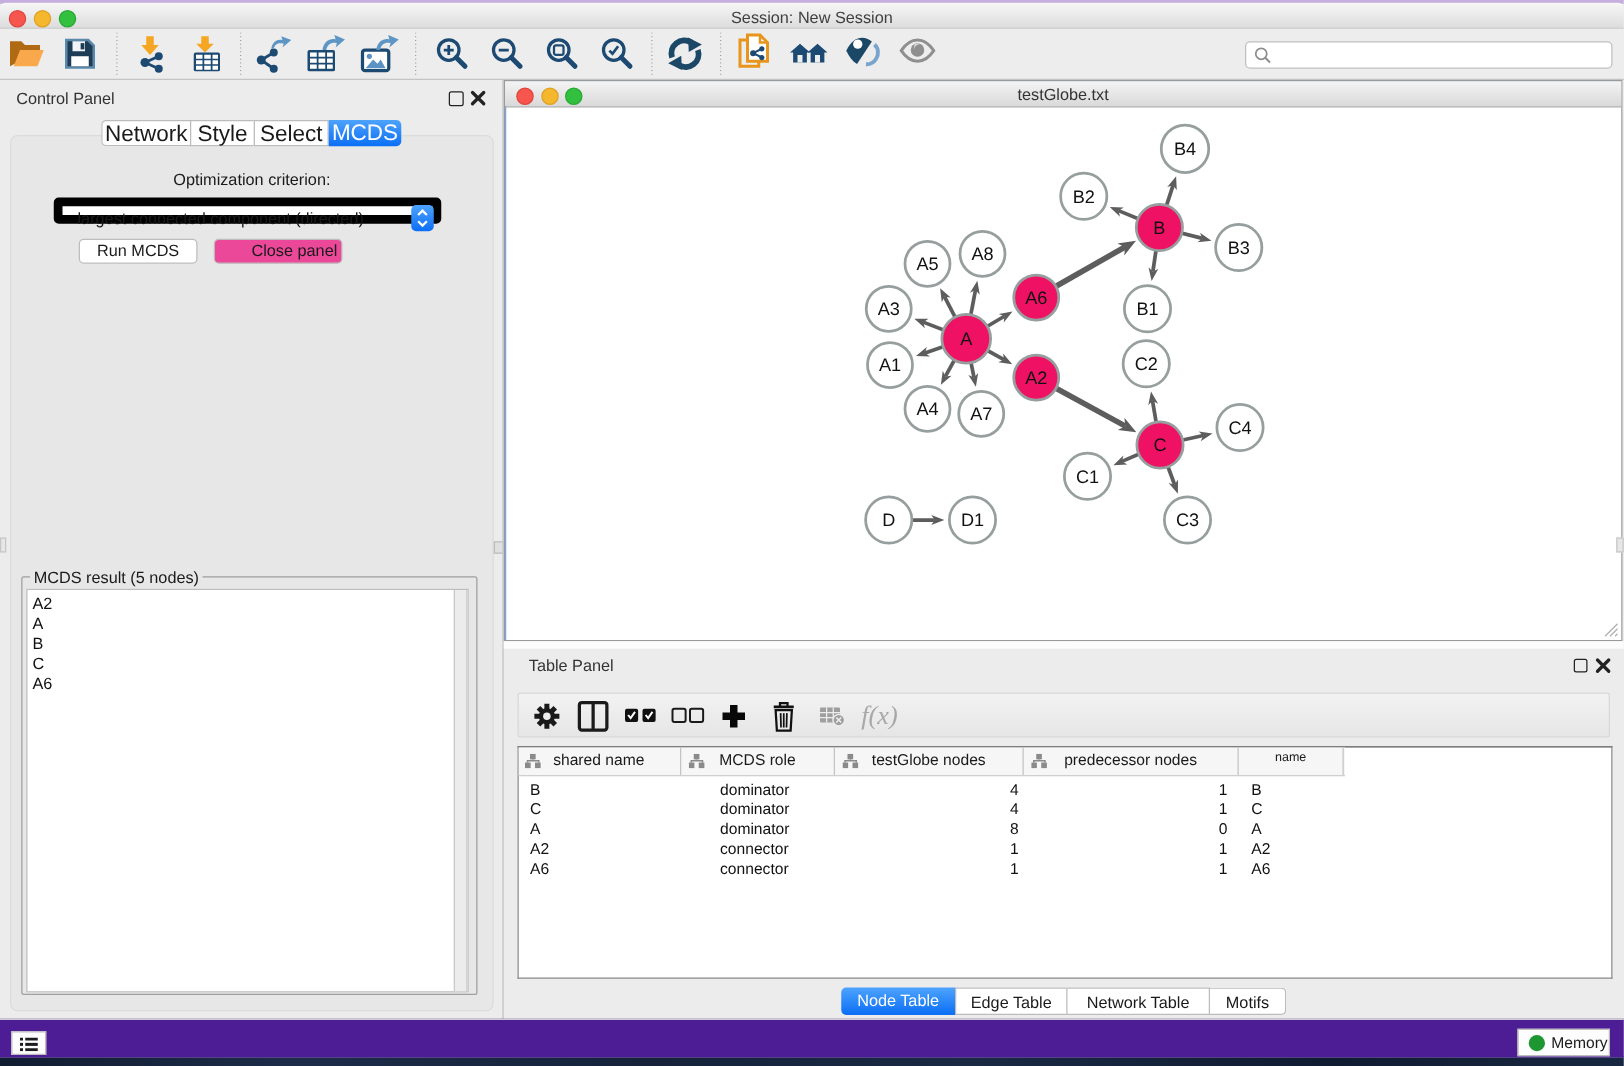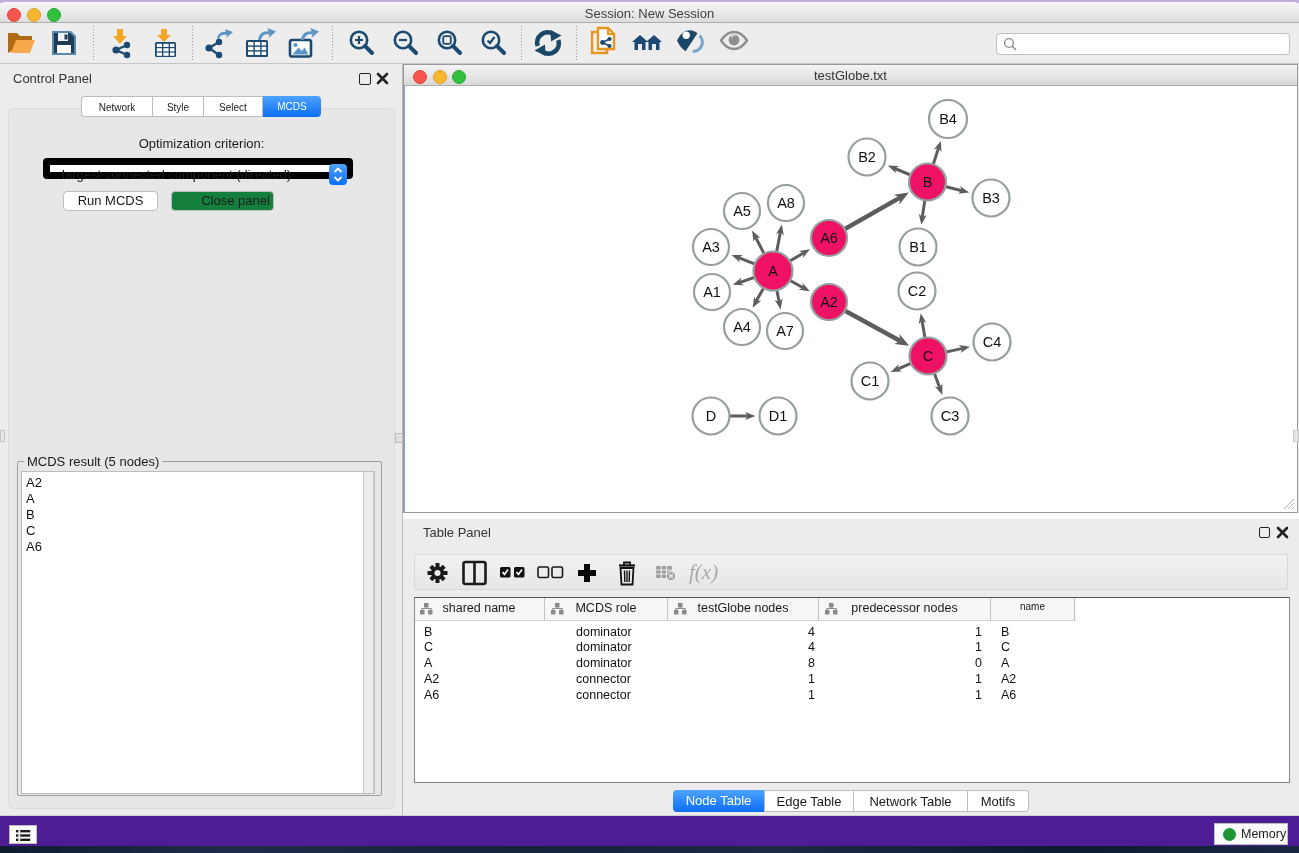--- a/index.html
+++ b/index.html
@@ -168,40 +168,40 @@
 </div>
   </div>
 <div class="abs" style="left:0;top:64px;width:403px;height:756px;background:#ececec;border-right:1px solid #b9b9b9;box-sizing:border-box;">
  <div class="abs" style="left:13px;top:7px;font-size:13px;color:#333;">Control Panel</div>
  <div class="abs" style="left:359px;top:9px;width:10px;height:10px;border:1.6px solid #222;border-radius:2px;"></div>
  <svg class="abs" style="left:376px;top:8px;" width="13" height="13">
       <path d="M2 2 L11 11 M11 2 L2 11" stroke="#222" stroke-width="2.6" stroke-linecap="round"></path>
     </svg>
  <div class="abs" style="left:8px;top:44px;width:387px;height:701px;background:#e7e7e7;border:1px solid #dcdcdc;border-radius:6px;box-sizing:border-box;"></div>
 
- <div class="abs" style="left:81px;top:32px;height:21px;display:flex;font-size:10px;">
+ <div class="abs" style="left:81px;top:32px;height:21px;display:flex;font-size:18px;">
   <div style="width:71px;height:21px;line-height:21px;text-align:center;background:#fff;border:1px solid #bcbcbc;border-right:none;border-radius:4px 0 0 4px;box-sizing:border-box;color:#1a1a1a;">Network</div>
   <div style="width:51px;height:21px;line-height:21px;text-align:center;background:#fff;border:1px solid #bcbcbc;border-right:none;box-sizing:border-box;color:#1a1a1a;">Style</div>
   <div style="width:60px;height:21px;line-height:21px;text-align:center;background:#fff;border:1px solid #bcbcbc;box-sizing:border-box;color:#1a1a1a;">Select</div>
   <div style="width:58px;height:21px;line-height:21px;text-align:center;background:linear-gradient(#4da3fd,#0b6ef5);border-radius:0 4px 4px 0;color:#fff;">MCDS</div>
  </div>
  <div class="abs" style="left:0;top:72px;width:403px;text-align:center;font-size:13px;color:#1a1a1a;">Optimization criterion:</div>
 
  <div class="abs" style="left:43px;top:94px;width:310px;height:21px;background:#fff;border:7px solid #000000;border-radius:4px;box-sizing:border-box;">
   <div style="position:absolute;left:12px;top:2px;font-size:13px;color:#1a1a1a;">largest connected component (directed)</div>
   <div style="position:absolute;right:-1px;top:-1px;width:18px;height:21px;background:linear-gradient(#4da3fd,#0b6ef5);border-radius:4px;">
    <svg width="18" height="21">
           <path d="M5.5 8 L9 4.5 L12.5 8" stroke="#fff" stroke-width="1.8" fill="none"></path>
           <path d="M5.5 13 L9 16.5 L12.5 13" stroke="#fff" stroke-width="1.8" fill="none"></path>
         </svg>
   </div>
  </div>
 
  <div class="abs" style="left:63px;top:127px;width:95px;height:20px;background:#fff;border:1px solid #bdbdbd;border-radius:4px;box-sizing:border-box;text-align:center;line-height:18px;font-size:13px;color:#1a1a1a;">Run MCDS</div>
- <div class="abs" style="left:171px;top:127px;width:103px;height:20px;background:#15803d;border:1px solid #bdbdbd;border-radius:4px;box-sizing:border-box;text-align:center;line-height:18px;font-size:13px;color:#1a1a1a;padding-left:26px;">Close panel</div>
+ <div class="abs" style="left:171px;top:127px;width:103px;height:20px;background:#ec4899;border:1px solid #bdbdbd;border-radius:4px;box-sizing:border-box;text-align:center;line-height:18px;font-size:13px;color:#1a1a1a;padding-left:26px;">Close panel</div>
 
  <div class="abs" style="left:17px;top:397px;width:365px;height:335px;border:1px solid #9f9f9f;border-radius:2px;box-sizing:border-box;">
   <div style="position:absolute;left:6px;top:-8px;background:#e7e7e7;padding:0 3px;font-size:13px;color:#1a1a1a;">MCDS result (5 nodes)</div>
   <div style="position:absolute;left:3px;top:9px;width:354px;height:323px;background:#fff;border:1px solid #bdbdbd;box-sizing:border-box;">
    <div style="position:absolute;left:4px;top:3px;font-size:13px;line-height:16px;color:#111;">A2<br>A<br>B<br>C<br>A6</div>
    <div style="position:absolute;right:0;top:0;width:11px;height:100%;background:#ececec;border-left:1px solid #c9c9c9;border-right:1px solid #c9c9c9;box-sizing:border-box;"></div>
   </div>
  </div>
 </div>
 

